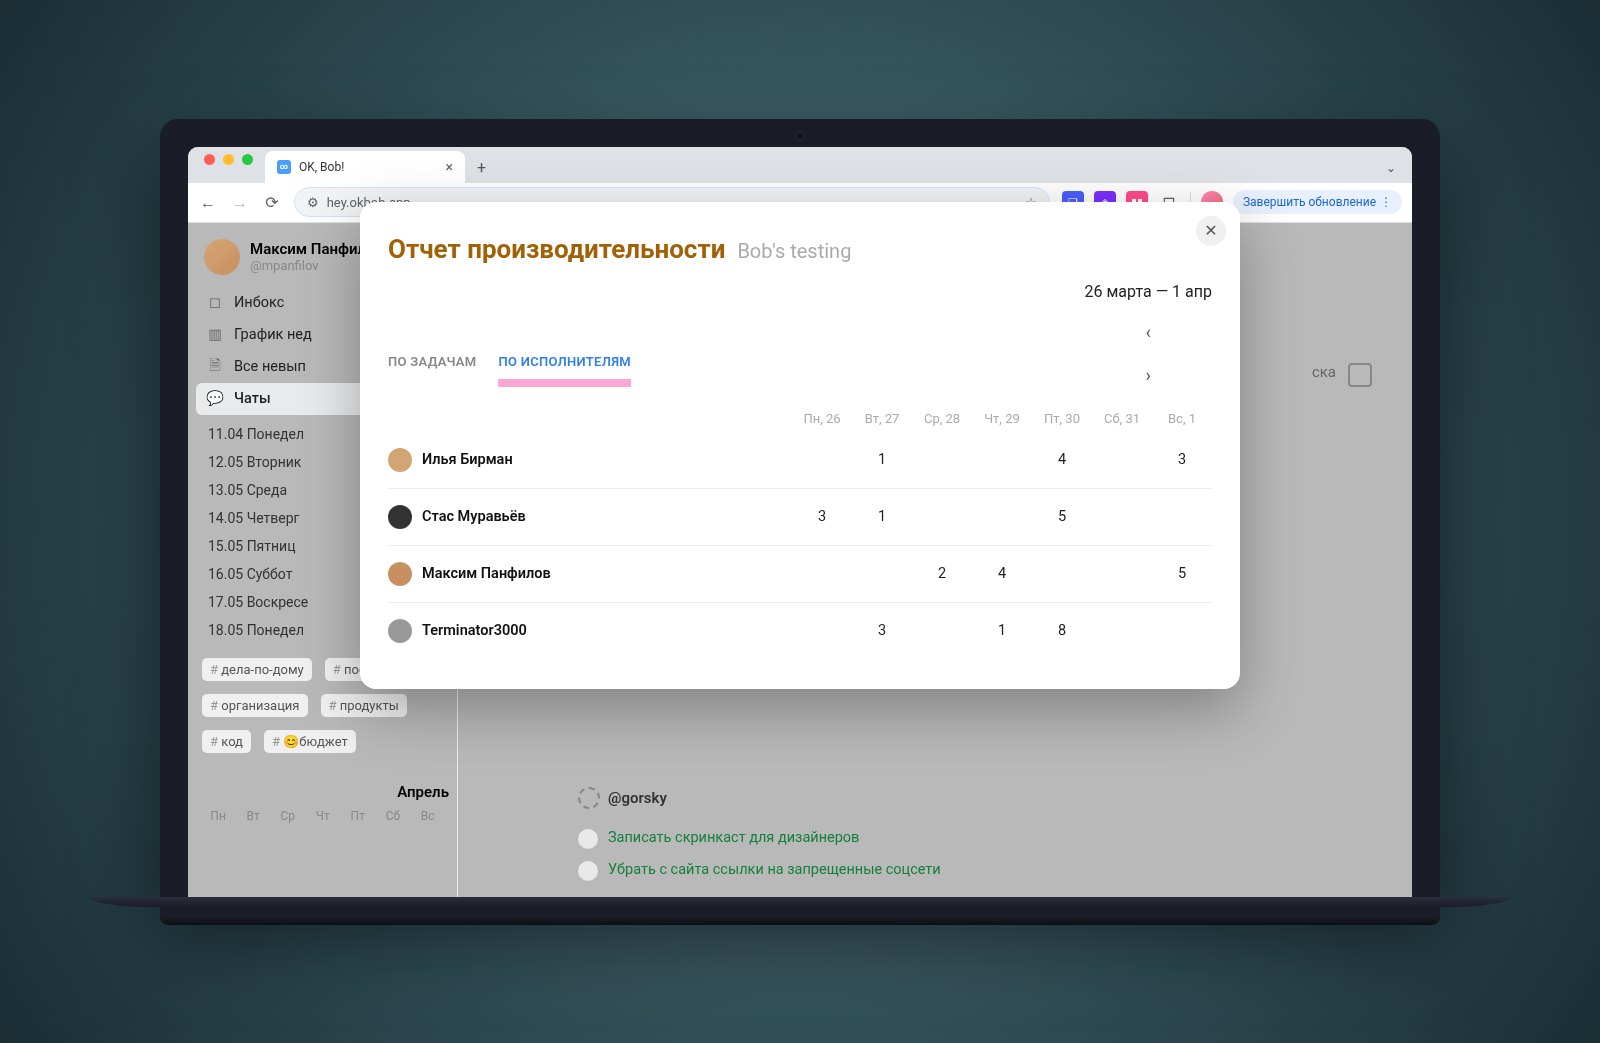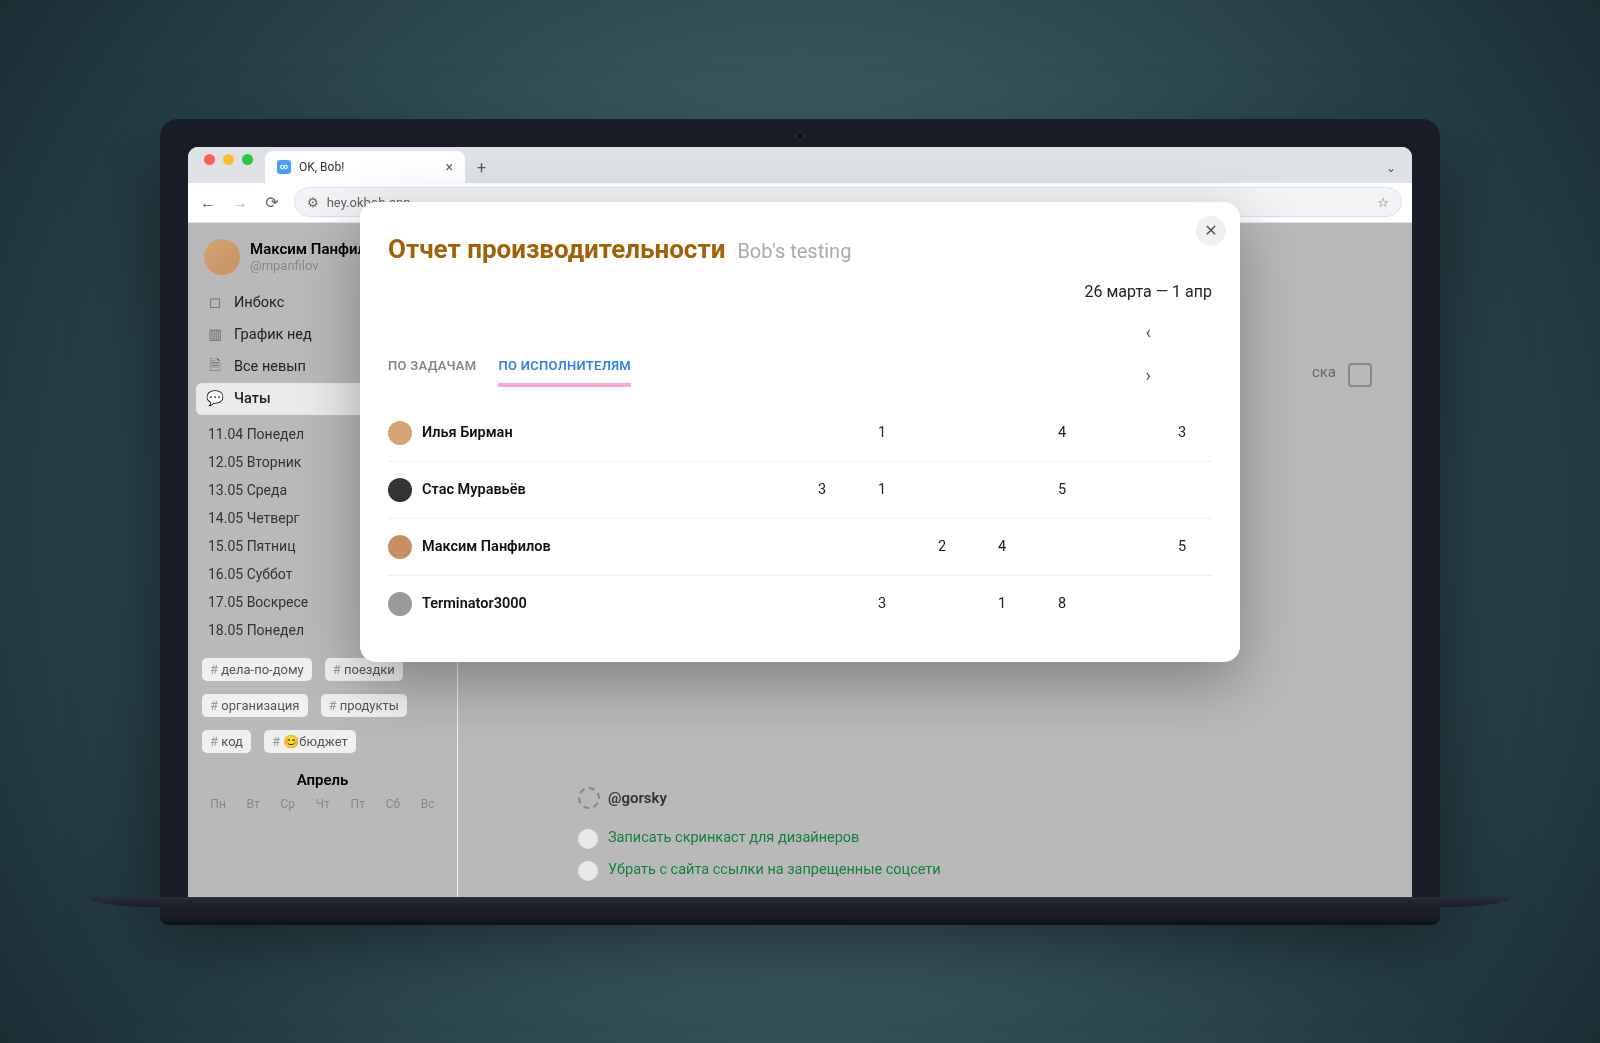--- a/index.html
+++ b/index.html
@@ -148,21 +148,21 @@
 .nav-item.active { background: #e9eaeb; font-weight: 500; }
 .nav-icon { width: 18px; height: 18px; display: inline-flex; align-items:center; justify-content:center; color:#666;}
 
 .date-list { margin-top: 5px; padding: 0 8px; }
 .date-item { padding: 6px 4px; font-size: 14px; color: #333; cursor:pointer;}
 
 .tags { margin-top: 14px; padding: 0 6px; display: flex; flex-wrap: wrap; gap: 13px; }
 .tag { background: #f0f0f0; border-radius: 5px; padding: 4px 8px; font-size: 13px; color: #555; cursor:pointer;}
 .tag .hash { color: #999; }
 
-.month-section { margin-top: 18px; text-align: center; }
+.month-section { margin-top: 30px; text-align: right; }
 .month-title { font-weight: 600; font-size: 15px; margin-bottom: 8px; }
 .weekdays { display: flex; justify-content: space-around; font-size: 12px; color: #888; padding: 0 4px;}
 
 .main { flex: 1; padding: 20px; position: relative; }
 .avatars-row { display: flex; gap: 12px; padding: 0 20px; }
 .av-circle { width: 50px; height: 50px; border-radius: 50%; }
 .av1{background:#333;} .av2{background:#e74c3c;} .av3{background:#ff6b35;} .av4{background:#2c3e50;} .av5{background:#f0f0f0;border:1px solid #ddd;} .av6{background:#fff;border:2px solid #ddd;} .av7{background:#5dade2;}
 
 
 .overlay-dim {
@@ -199,21 +199,21 @@
   font-size: 16px;
   cursor: pointer;
 }
 .modal-title-row { display: flex; align-items: baseline; gap: 12px; margin-bottom: 18px; margin-top: 8px;}
 .modal-title { font-size: 26px; font-weight: 700; color: #a16207; }
 .modal-subtitle { font-size: 20px; color: #aaa; font-weight: 400; }
 
 .modal-tabs-row { display: flex; align-items: flex-end; margin-bottom: 18px; }
 .mtabs { display: flex; gap: 22px; }
 .mtab { font-size: 13px; font-weight: 600; letter-spacing: 0.3px; color: #888; padding-bottom: 10px; cursor:pointer;}
-.mtab.active { color: #2f80ed; border-bottom: 4px solid #f9a8d4; }
+.mtab.active { color: #2f80ed; border-bottom: 8px solid #f9a8d4; }
 .date-range-nav { margin-left: auto; display: flex; align-items: center; gap: 18px; flex-direction: column; }
 .date-range { font-size: 16px; color: #222; }
 .chev { color: #555; font-size: 18px; cursor:pointer; padding:2px 6px;}
 
 .report-table { width: 100%; }
 .report-head { display: grid; grid-template-columns: 1fr repeat(7, 60px); padding: 6px 0; font-size: 13px; color: #aaa; }
 .report-head > div:not(:first-child) { text-align: center; }
 .report-row { display: grid; grid-template-columns: 1fr repeat(7, 60px); padding: 16px 0; border-top: 1px solid #eee; align-items: center; }
 .report-row:first-of-type { border-top: none; }
 .assignee { display: flex; align-items: center; gap: 10px; }
@@ -255,20 +255,32 @@
       </div>
 
       <div class="address-row">
         <span class="nav-btn">←</span>
         <span class="nav-btn disabled">→</span>
         <span class="nav-btn">⟳</span>
         <div class="url-bar">
           <span>⚙</span>
           <span>hey.okbob.app</span>
           <span class="star">☆</span>
+        </div>
+        <div class="ext-icons">
+          <div class="ext-icon ext-a">❏<span class="badge">2</span></div>
+          <div class="ext-icon ext-b">◈<span class="badge">5</span></div>
+          <div class="ext-icon ext-c">▮▮</div>
+          <span class="ext-icon ext-puzzle">⊡</span>
+          <div class="divider"></div>
+          <div class="user-avatar-small"></div>
+          <div class="update-btn">
+            <span>Завершить обновление</span>
+            <span>⋮</span>
+          </div>
         </div>
       </div>
 
       <div class="overlay-dim"></div>
 
       <div class="app">
         <div class="sidebar">
           <div class="user-header">
             <div class="avatar-big"></div>
             <div>
@@ -376,20 +388,30 @@
             <div class="mtab active">ПО ИСПОЛНИТЕЛЯМ</div>
           </div>
           <div class="date-range-nav">
             <span class="date-range">26 марта — 1 апр</span>
             <span class="chev">‹</span>
             <span class="chev">›</span>
           </div>
         </div>
 
         <div class="report-table">
+          <div class="report-head" id="report-head">
+            <div></div>
+          <div>Пн, 26</div>
+              <div>Вт, 27</div>
+              <div>Ср, 28</div>
+              <div>Чт, 29</div>
+              <div>Пт, 30</div>
+              <div>Сб, 31</div>
+              <div>Вс, 1</div>
+            </div>
           <div id="report-body">
               <div class="report-row">
                 <div class="assignee">
                   <span class="assignee-av" style="background:#d4a574"></span>
                   <span class="assignee-name">Илья Бирман</span>
                 </div>
                 <div class="cell"></div>
                 <div class="cell">1</div>
                 <div class="cell"></div>
                 <div class="cell"></div>

